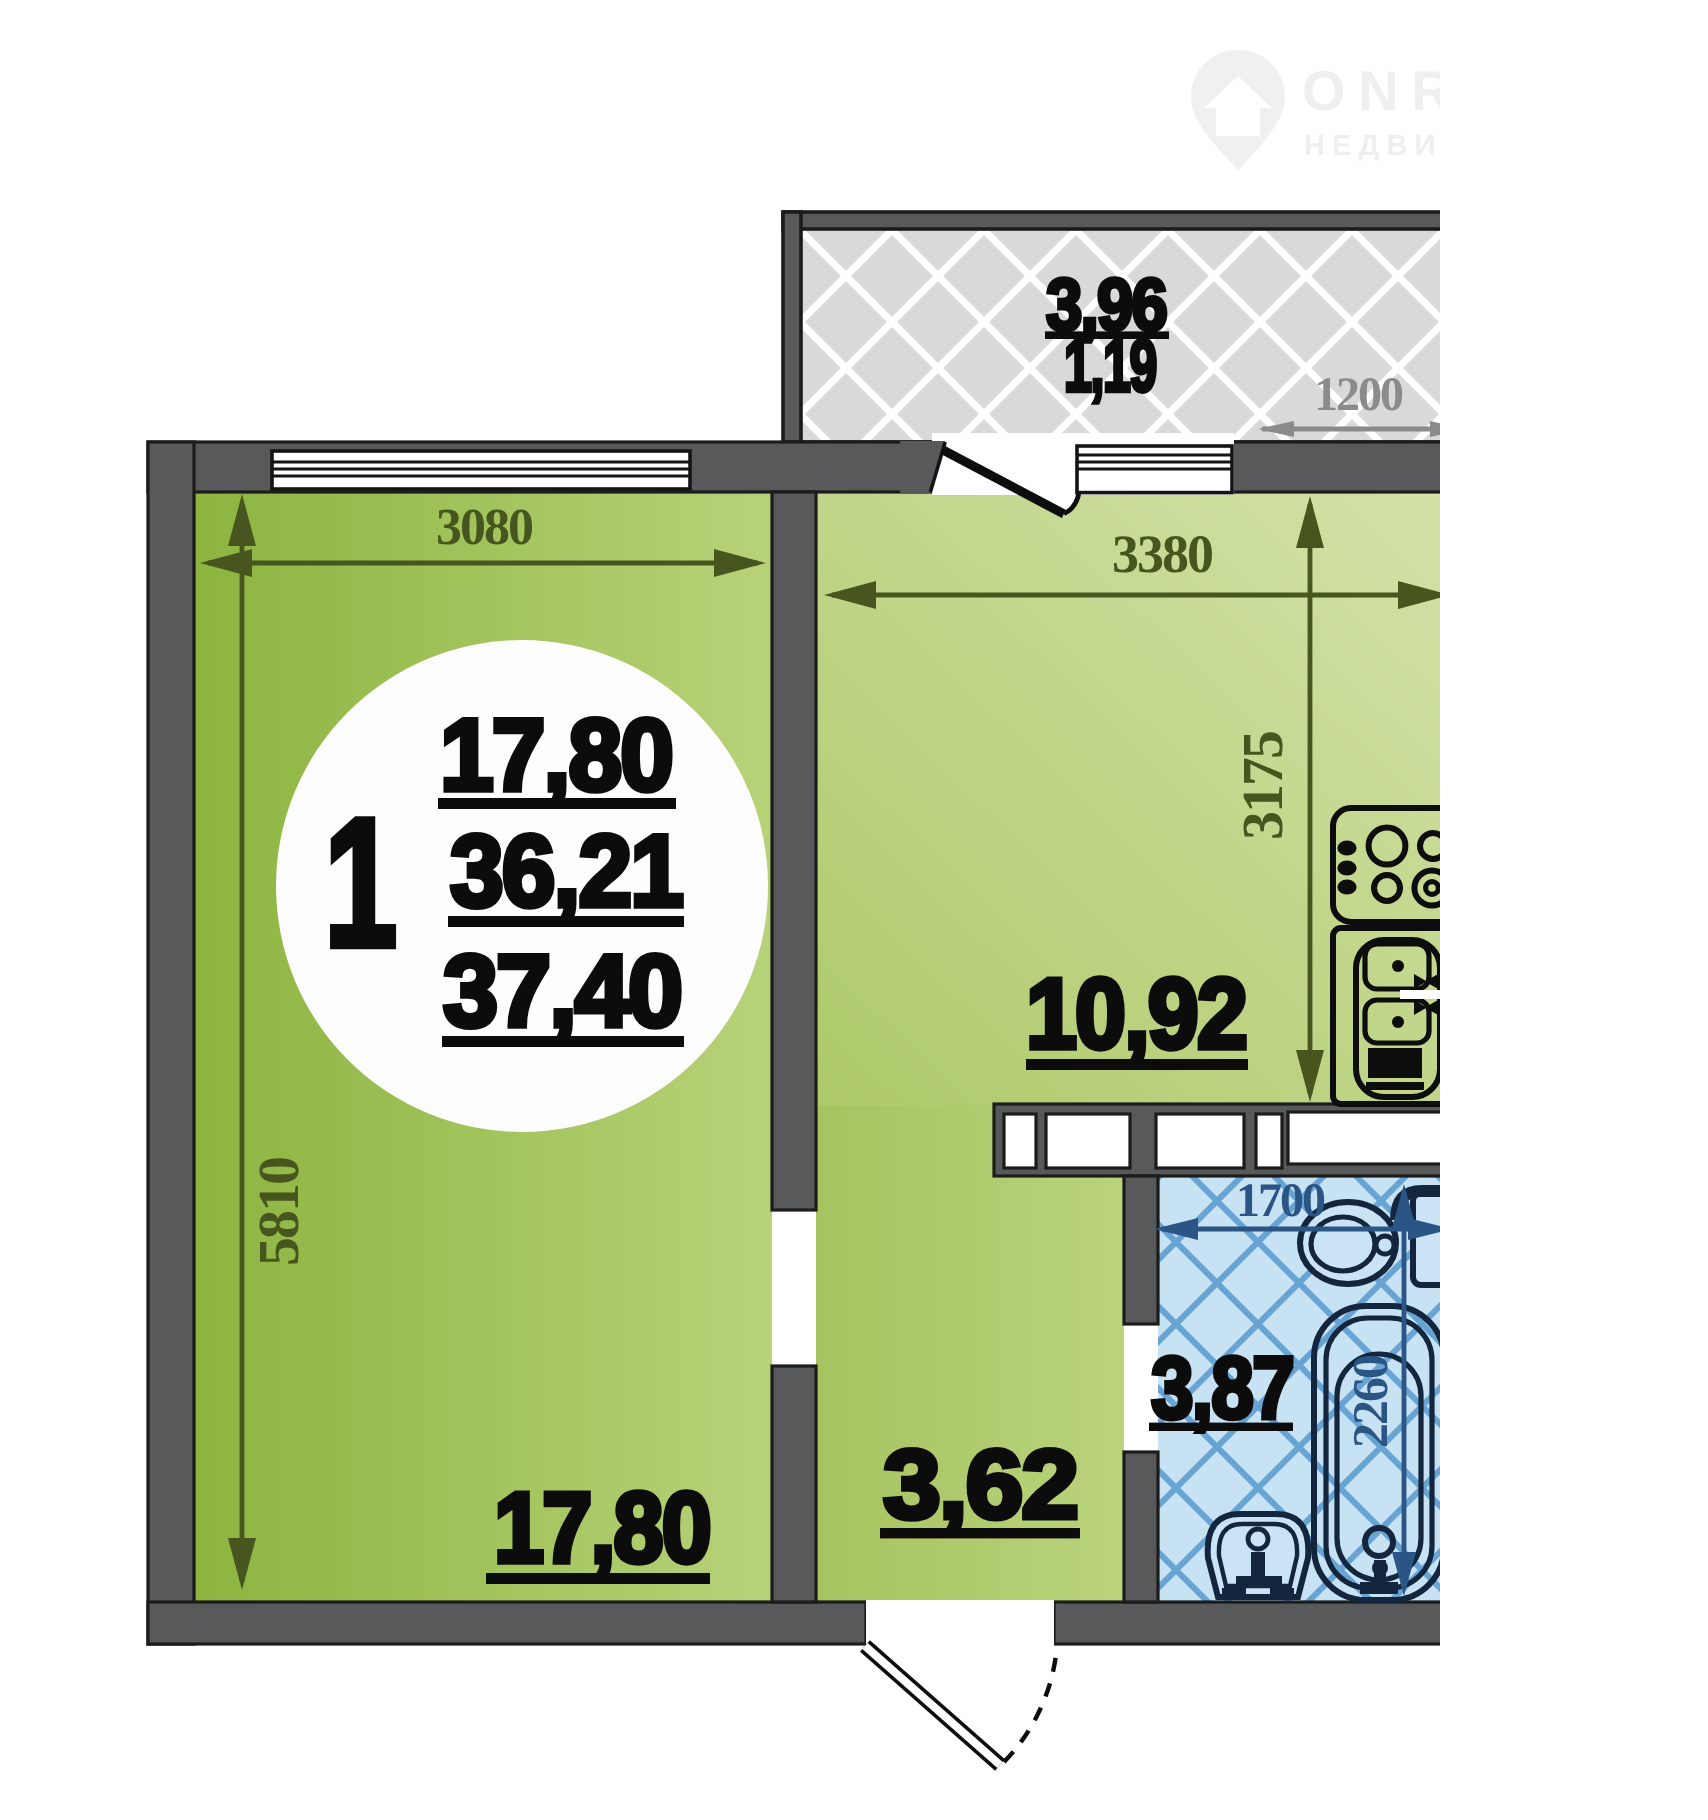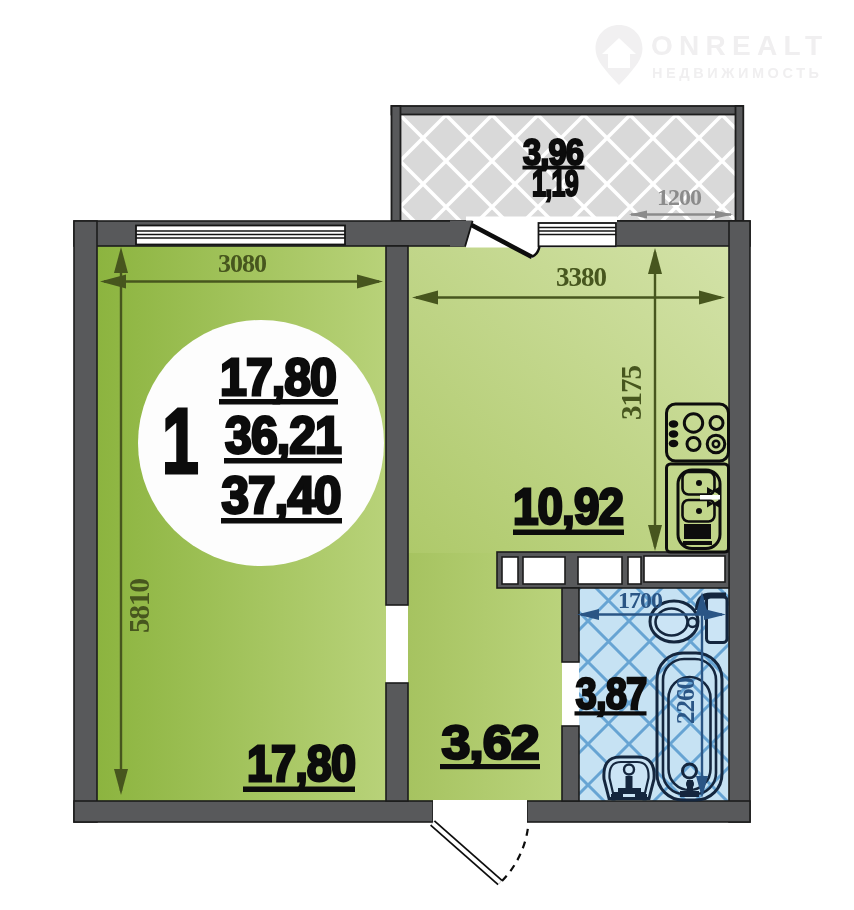--- a/index.html
+++ b/index.html
@@ -1,16 +1,16 @@
 <!DOCTYPE html>
 <html><head>
 <meta charset="utf-8">
 <style>
   html,body{margin:0;padding:0;background:#ffffff;}
-  #wrap{position:relative;width:854px;height:910px;overflow:hidden;background:#5eead4;text-align:right;}
+  #wrap{position:relative;width:720px;height:910px;overflow:hidden;background:#5eead4;text-align:right;}
   text{font-family:"Liberation Sans",sans-serif;}
   .dim{font-family:"Liberation Serif",serif;font-weight:bold;}
   .area{font-family:"Liberation Sans",sans-serif;font-weight:bold;letter-spacing:-1px;}
 </style>
 </head>
 <body>
 <div id="wrap">
 <svg width="854" height="910" viewBox="0 0 854 910">
 <defs>
 

